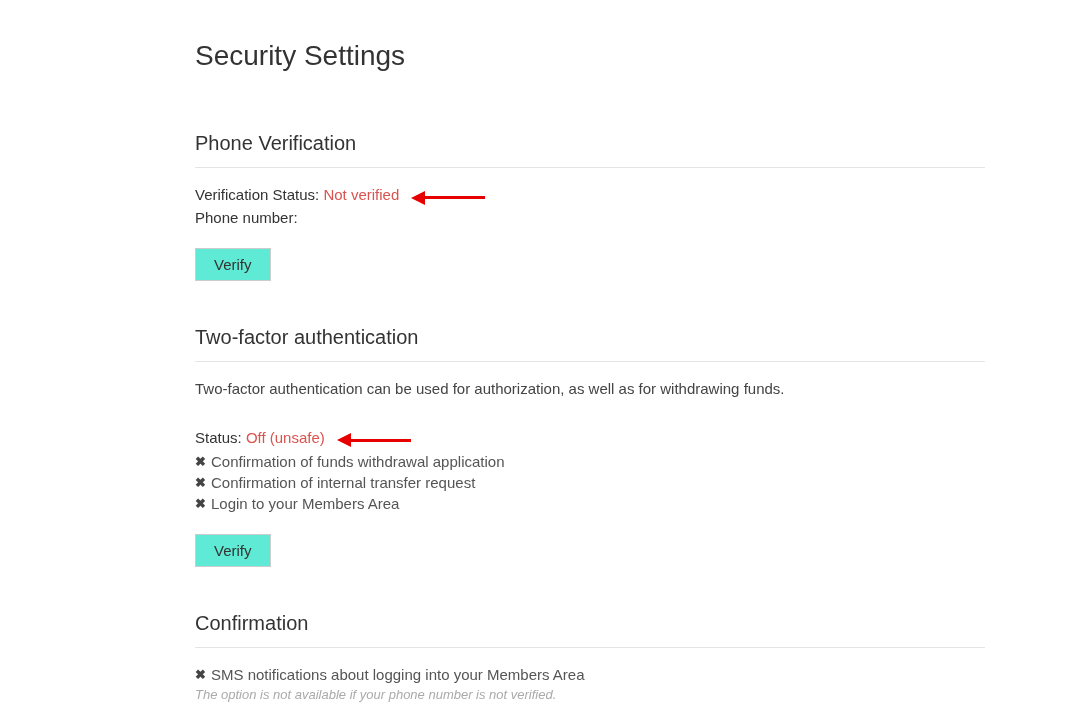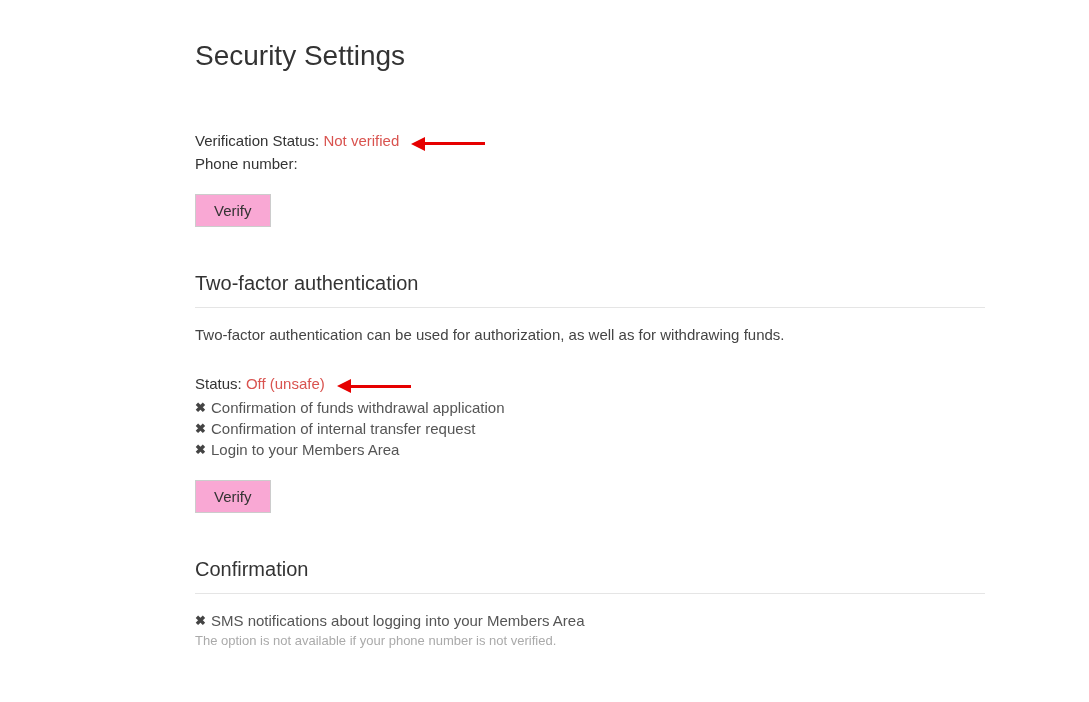--- a/index.html
+++ b/index.html
@@ -35,21 +35,21 @@
       margin-bottom: 32px;
     }
     .fieldline {
       color: #333;
       margin-bottom: 4px;
     }
     .status-red { color: #d9534f; }
     .btn {
       display: inline-block;
       border: 1px solid #ccc;
-      background: #f9a8d4;
+      background: #5eead4;
       color: #333;
       padding: 7px 18px;
       font-size: 15px;
       cursor: pointer;
       margin-top: 18px;
       font-family: inherit;
     }
     .x-list { list-style: none; margin-top: 6px; }
     .x-list li {
       color: #555;
@@ -62,20 +62,21 @@
       font-weight: 700;
       font-size: 13px;
       width: 16px;
       display: inline-block;
       text-align: left;
     }
     .note {
       color: #aaa;
       font-size: 13px;
       margin-top: 2px;
+      font-style: italic;
     }
     .arrow {
       position: relative;
       display: inline-block;
       vertical-align: middle;
       margin-left: 8px;
     }
     .arrow .shaft {
       display: inline-block;
       width: 60px;
@@ -91,20 +92,21 @@
       border-right: 14px solid #e60000;
       vertical-align: middle;
     }
   </style>
 </head>
 <body>
 
 <h1 class="page-title">Security Settings</h1>
 
 <div class="section">
+  <h2 class="section-title">Phone Verification</h2>
 
   <div class="fieldline">
     <span>Verification Status:</span>
     <span class="status-red">Not verified</span>
     <span class="arrow"><span class="head"></span><span class="shaft"></span></span>
   </div>
 
   <div class="fieldline">
     <span>Phone number:</span>
     <span></span>

